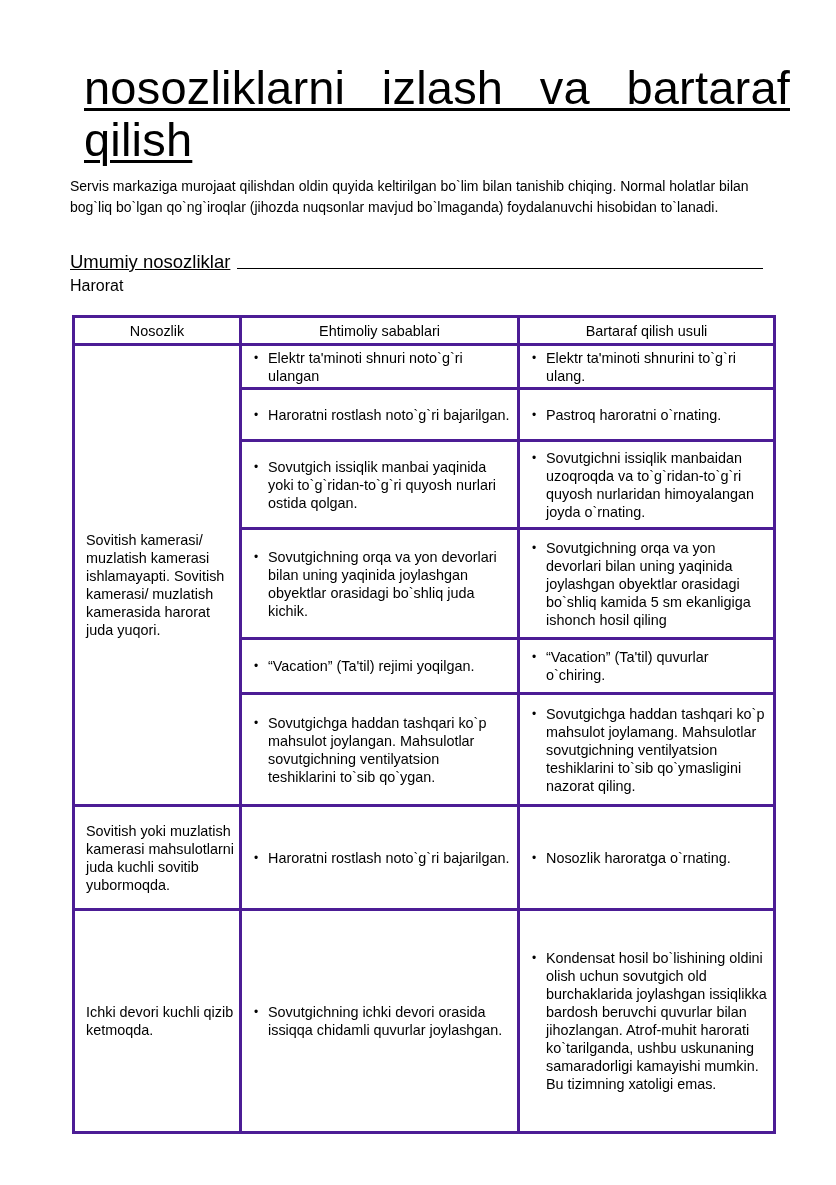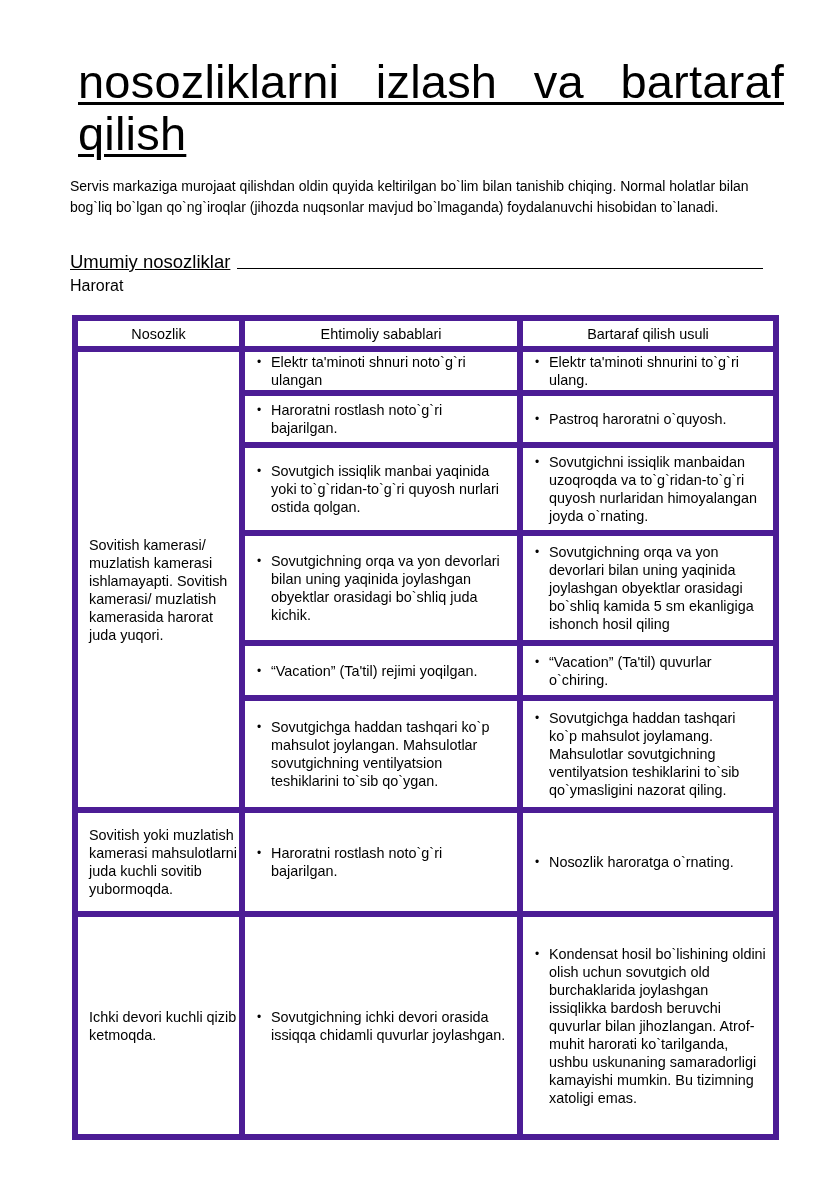--- a/index.html
+++ b/index.html
@@ -1,25 +1,25 @@
 <!DOCTYPE html>
 <html><head>
 <meta charset="utf-8">
 <style>
   html, body { margin:0; padding:0; background:#ffffff; }
   body { width:836px; height:1185px; position:relative; font-family:"Liberation Sans", sans-serif; color:#000; overflow:hidden; }
-  .title { position:absolute; left:70px; top:48px; width:706px; font-size:47px; line-height:52px; text-decoration:underline; text-decoration-thickness:3px; text-underline-offset:4px; text-align:justify; text-align-last:left; margin:8px; font-weight:normal; letter-spacing:0.2px; }
+  .title { position:absolute; left:70px; top:48px; width:706px; font-size:47px; line-height:52px; text-decoration:underline; text-decoration-thickness:3px; text-underline-offset:4px; text-align:justify; text-align-last:left; margin:14px; font-weight:normal; letter-spacing:0.2px; }
   .title .l1 { display:block; text-align:justify; text-align-last:justify; }
   .intro { position:absolute; left:70px; top:176px; width:720px; font-size:14px; line-height:21px; margin:0; }
   .section { position:absolute; left:70px; top:251px; width:693px; display:flex; align-items:flex-end;justify-content:center; }
   .section .label { font-size:18.5px; text-decoration:underline; white-space:nowrap; line-height:22px; }
   .section .rule { flex:1; border-bottom:1px solid #000; margin-left:7px; margin-bottom:4px; }
   .subsection { position:absolute; left:70px; top:277px; font-size:16px; }
   table { position:absolute; left:72px; top:315px; border-collapse:collapse; font-size:14.4px; line-height:18px; }
-  td, th { border:6px solid #4c1d95; vertical-align:middle; padding:0; }
+  td, th { border:3px solid #4c1d95; vertical-align:middle; padding:0; }
   th { font-weight:normal; height:25px; text-align:center; }
   td.fault { padding:0 0 0 11px; }
   td .cell { display:flex; padding:0 6px 0 12px; }
   .bullet { width:14px; flex:none; font-size:12px; line-height:18px; }
   .txt { flex:1; }
 </style>
 </head>
 <body>
 
 <h1 class="title">
@@ -69,21 +69,21 @@
     <tr style="height:52px">
       <td>
           <div class="cell">
             <span class="bullet">•</span>
             <span class="txt">Haroratni rostlash noto`g`ri bajarilgan.</span>
           </div>
         </td>
       <td>
           <div class="cell">
             <span class="bullet">•</span>
-            <span class="txt">Pastroq haroratni o`quyosh.</span>
+            <span class="txt">Pastroq haroratni o`rnating.</span>
           </div>
         </td>
     </tr>
     <tr style="height:88px">
       <td>
           <div class="cell">
             <span class="bullet">•</span>
             <span class="txt">Sovutgich issiqlik manbai yaqinida yoki to`g`ridan-to`g`ri quyosh nurlari ostida qolgan.</span>
           </div>
         </td>

